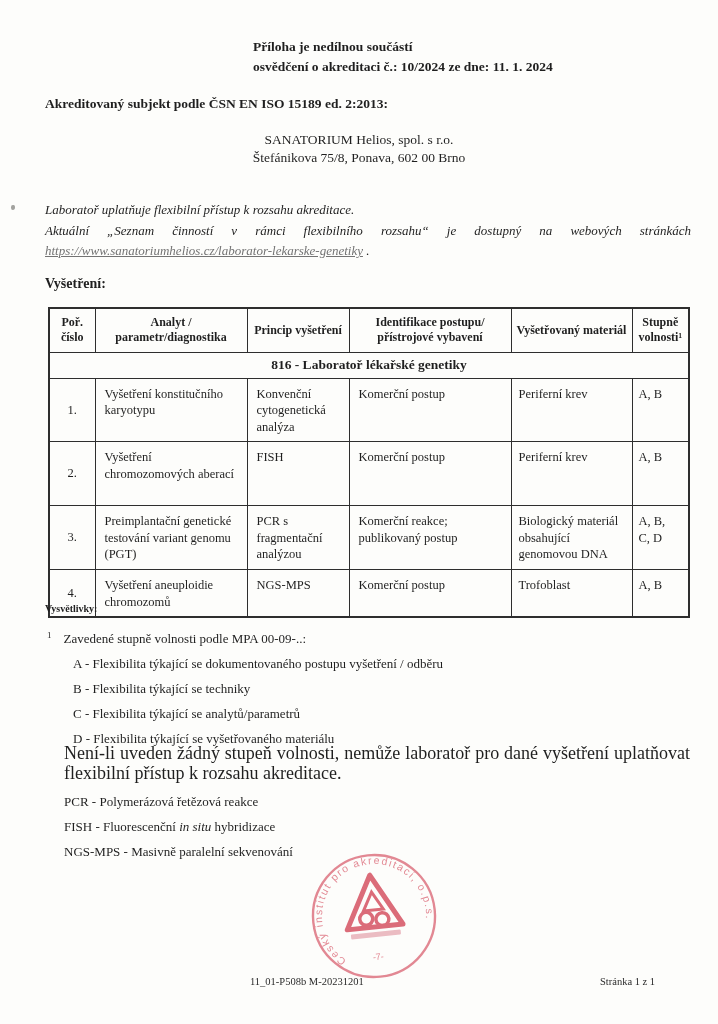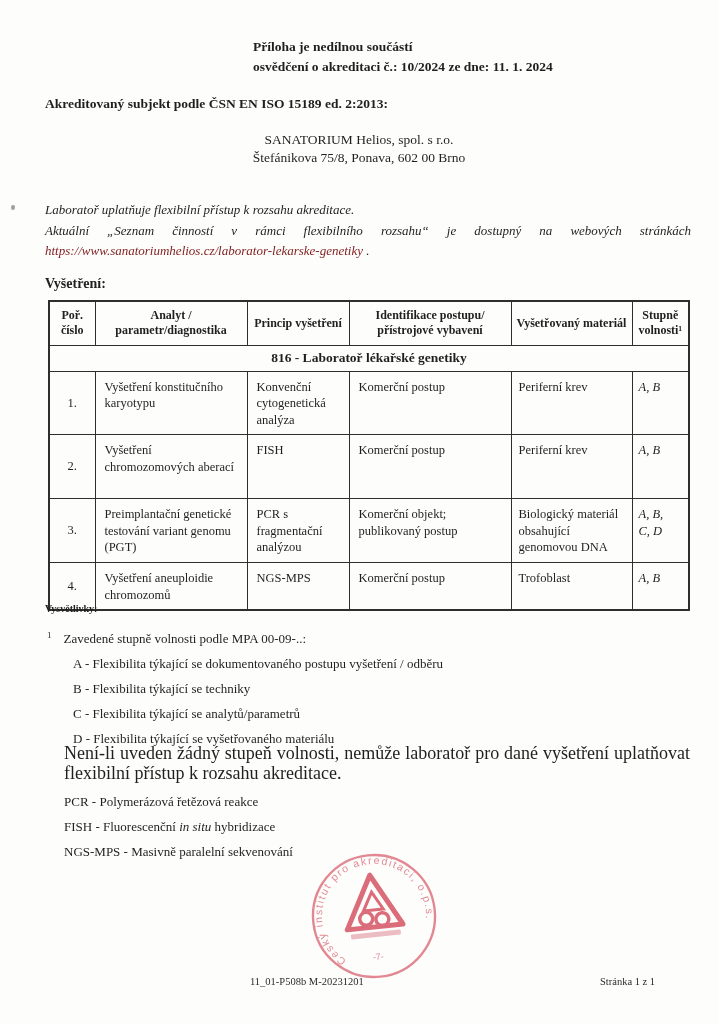--- a/index.html
+++ b/index.html
@@ -17,46 +17,46 @@
   
   .annex-block { left: 253px; top: 37px; font-weight: bold; font-size: 13.5px; line-height: 20px; }
   .subject-heading { left: 45px; top: 96px; font-weight: bold; font-size: 13.5px; }
   .org-block { left: 0; top: 131px; width: 718px; text-align: center; font-size: 13.5px; line-height: 17.5px; }
   .org-name { font-weight: normal; }
 
   
   .flex-block { left: 45px; top: 200px; width: 646px; font-style: italic; font-size: 13px; line-height: 20.5px; }
   .flex-line2 { text-align: justify; text-align-last: justify; }
   .flex-url-line a, .flex-url-line span.url {
-    color: #7f1d1d; cursor: pointer;
+    color: #737373; text-decoration: underline; cursor: pointer;
   }
 
   .exam-heading { left: 45px; top: 276px; font-weight: bold; font-size: 14px; }
 
   
-  .exam-table { left: 48px; top: 300px; }
+  .exam-table { left: 48px; top: 307px; }
   table { border-collapse: collapse; table-layout: fixed; width: 640px; background: #fdfdfb; }
   th, td { border: 1px solid #2e2e2e; font-size: 12.5px; }
   table { border: 2px solid #2e2e2e; }
   th {
     font-weight: bold; text-align: center; vertical-align: middle;
     white-space: pre-line; padding: 5px 4px; font-size: 12px; line-height: 15px; height: 44px;
   }
   td { vertical-align: top; padding: 7px 7px 6px 9px; line-height: 16.5px; }
   td.cell-no { text-align: center; vertical-align: middle; padding: 4px 2px; }
   td.section-cell {
     text-align: center; font-weight: bold; font-size: 13.5px; height: 26px;
     vertical-align: middle; padding: 3px;
   }
   tr.row-1 td { height: 60px; }
   tr.row-2 td { height: 64px; }
   tr.row-3 td { height: 64px; }
   tr.row-4 td { height: 44px; }
   td.cell-material { padding-left: 7px; padding-right: 4px; }
-  td.cell-freedom { padding-left: 6px; padding-right: 17px; font-style: italic; }
+  td.cell-freedom { padding-left: 6px; padding-right: 17px; }
 
   
   .legend-heading { left: 45px; top: 603px; font-weight: bold; font-size: 10px; }
   .footnote-line { left: 47px; top: 630px; font-size: 13px; }
   .footnote-line sup { font-size: 9px; margin-right: 12px; }
   .degree-item { left: 73px; font-size: 13px; }
   .note-block { left: 64px; top: 743px; width: 626px; font-size: 18px; line-height: 20px; text-align: justify; }
   .abbr-line { left: 64px; font-size: 13px; }
   .abbr-line .it { font-style: italic; }
 
@@ -134,21 +134,21 @@
       <td>Vyšetření chromozomových aberací</td>
       <td>FISH</td>
       <td>Komerční postup</td>
       <td class="cell-material">Periferní krev</td>
       <td class="cell-freedom">A, B</td>
     </tr>
     <tr class="row-3">
       <td class="cell-no">3.</td>
       <td>Preimplantační genetické testování variant genomu (PGT)</td>
       <td>PCR s fragmentační analýzou</td>
-      <td>Komerční objekt; publikovaný postup</td>
+      <td>Komerční reakce; publikovaný postup</td>
       <td class="cell-material">Biologický materiál obsahující genomovou DNA</td>
       <td class="cell-freedom">A, B, C, D</td>
     </tr>
     <tr class="row-4">
       <td class="cell-no">4.</td>
       <td>Vyšetření aneuploidie chromozomů</td>
       <td>NGS-MPS</td>
       <td>Komerční postup</td>
       <td class="cell-material">Trofoblast</td>
       <td class="cell-freedom">A, B</td>

